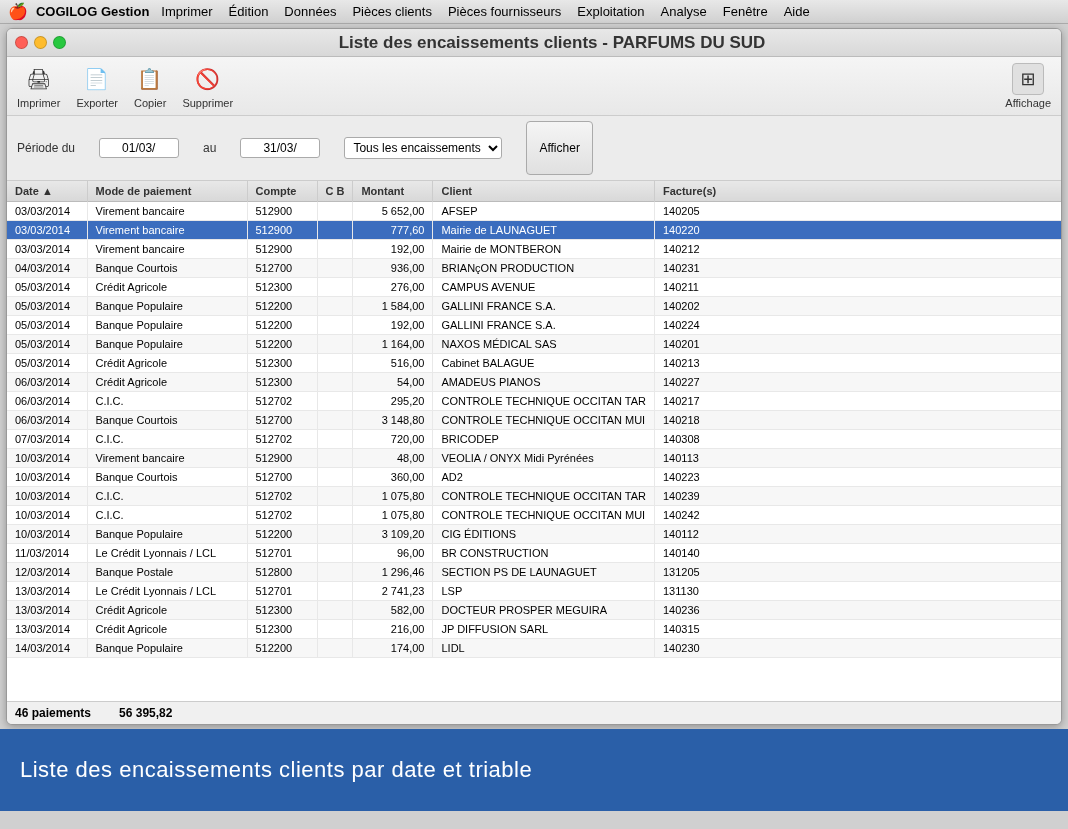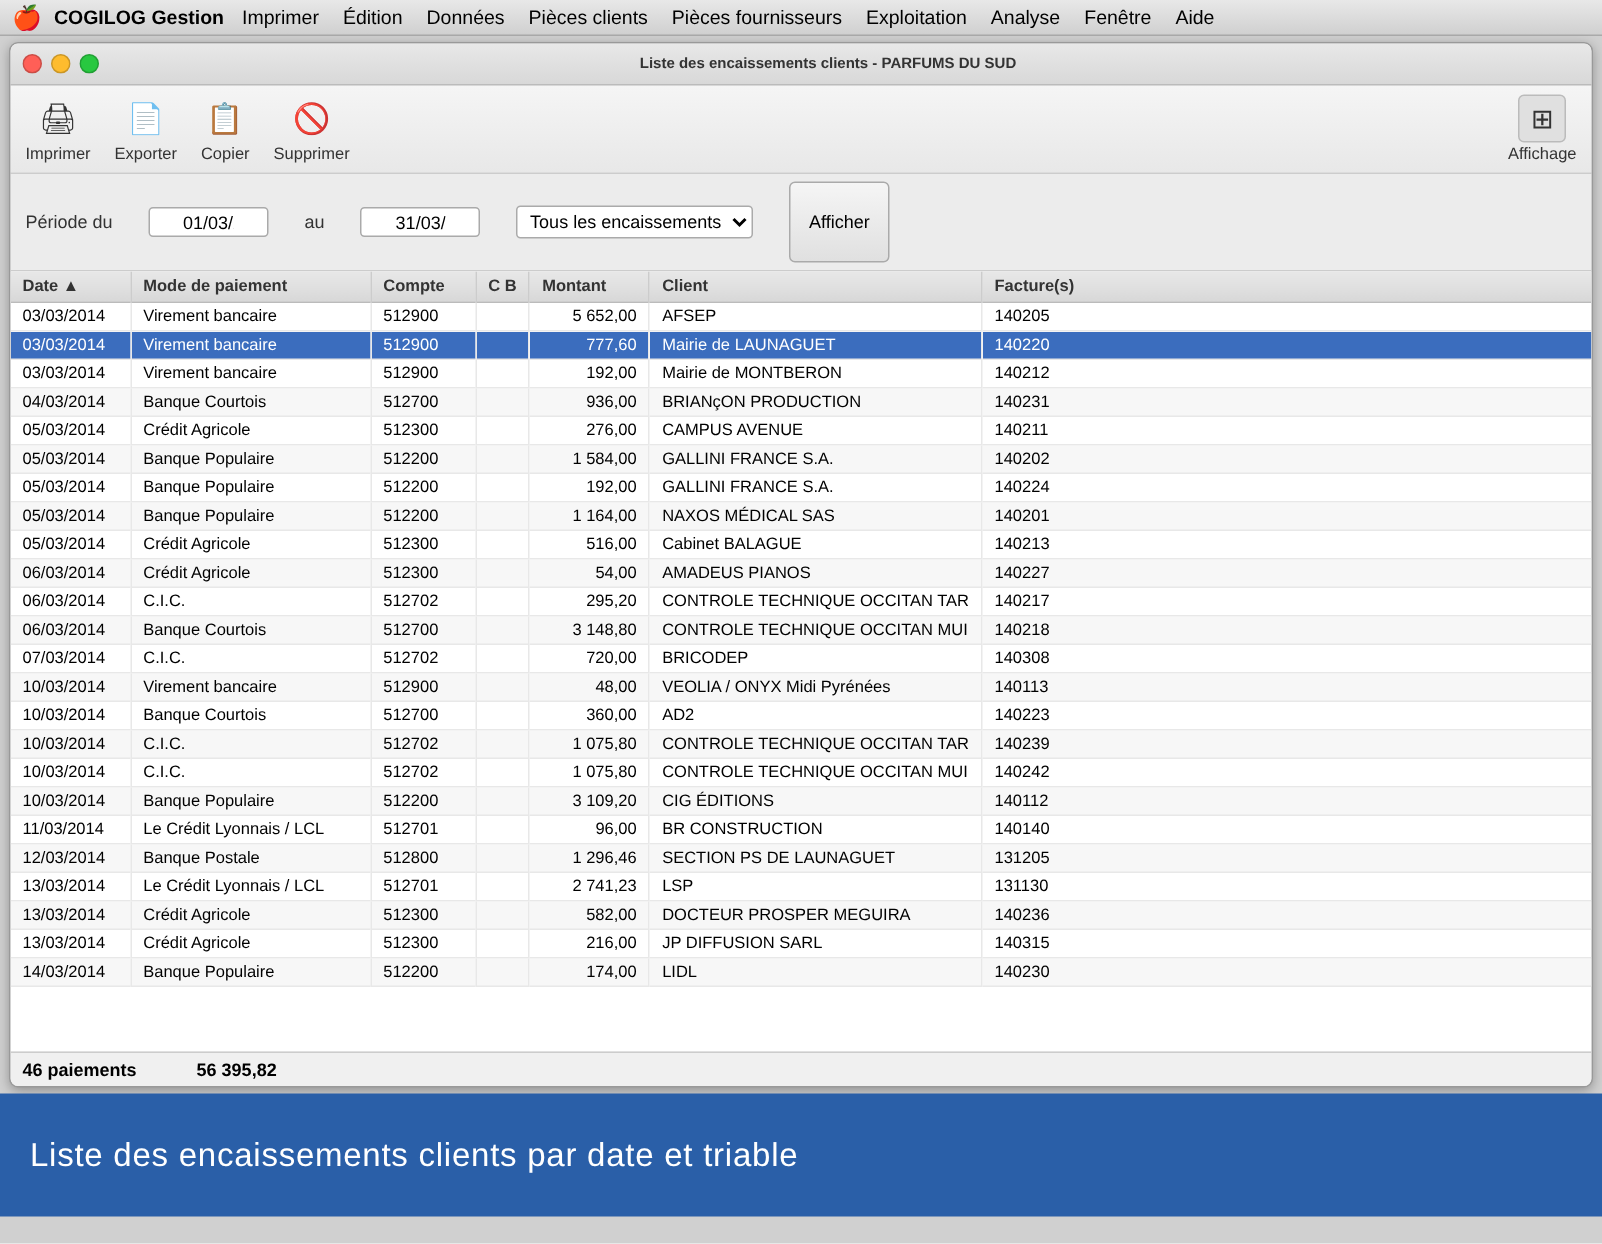--- a/index.html
+++ b/index.html
@@ -40,21 +40,21 @@
     .window-buttons {
       position: absolute;
       left: 8px;
       display: flex;
       gap: 6px;
     }
     .wb { width: 13px; height: 13px; border-radius: 50%; border: 1px solid rgba(0,0,0,0.2); cursor: pointer; }
     .wb-close { background: #ff5f57; }
     .wb-min { background: #febc2e; }
     .wb-max { background: #28c840; }
-    .titlebar-text { font-size: 10px; font-weight: 600; color: #333; padding-left: 36px; }
+    .titlebar-text { font-size: 17px; font-weight: 600; color: #333; padding-left: 36px; }
 
     
     .toolbar {
       background: linear-gradient(to bottom, #f5f5f5, #e8e8e8);
       padding: 6px 10px;
       display: flex;
       align-items: center;
       gap: 16px;
       border-bottom: 1px solid #ccc;
     }
@@ -168,21 +168,21 @@
     }
     tbody td:last-child { border-right: none; }
     .amount { text-align: right; }
 
     
     .table-footer {
       background: #f0f0f0;
       border-top: 1px solid #ccc;
       padding: 4px 8px;
       display: flex;
-      gap: 40px;
+      gap: 28px;
       font-size: 12px;
       font-weight: 600;
     }
 
     
     .caption-bar {
       background: #2a5fa8;
       color: white;
       padding: 28px 20px;
       font-size: 22px;

